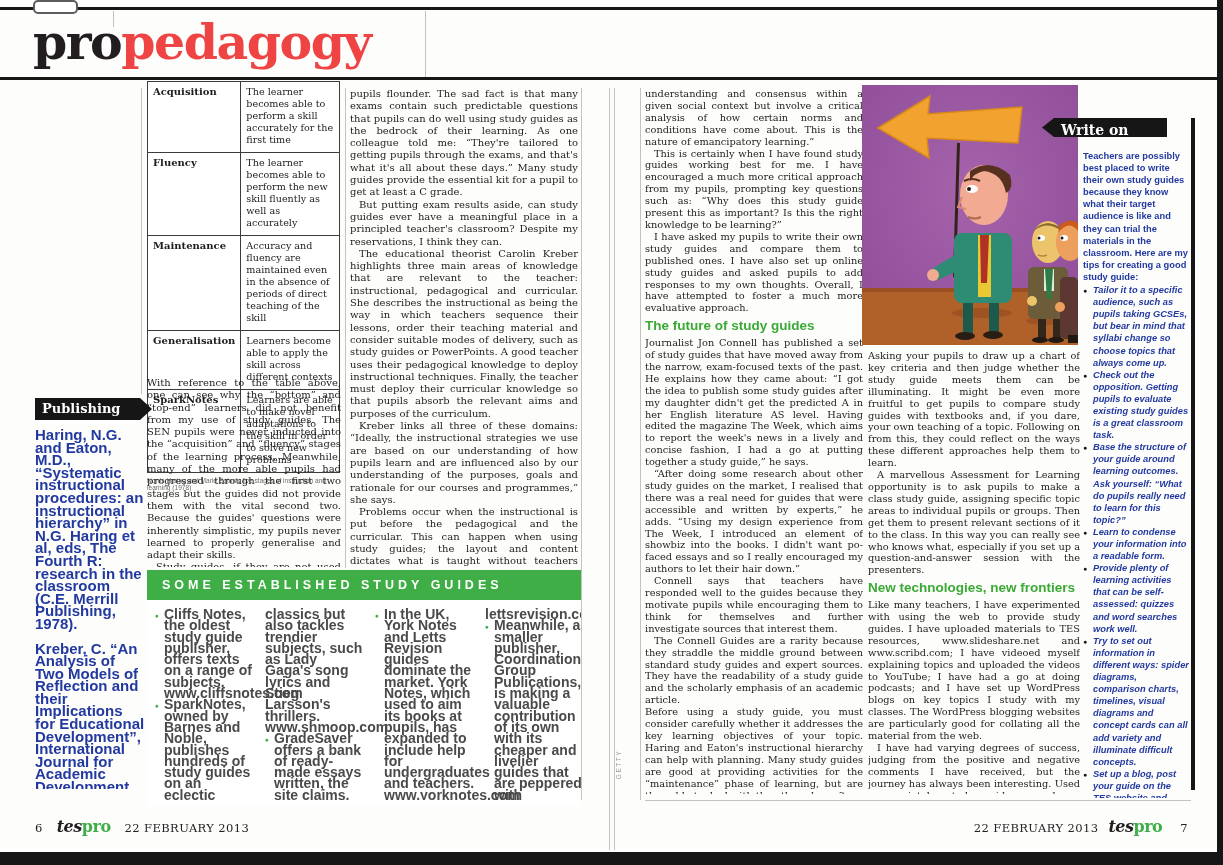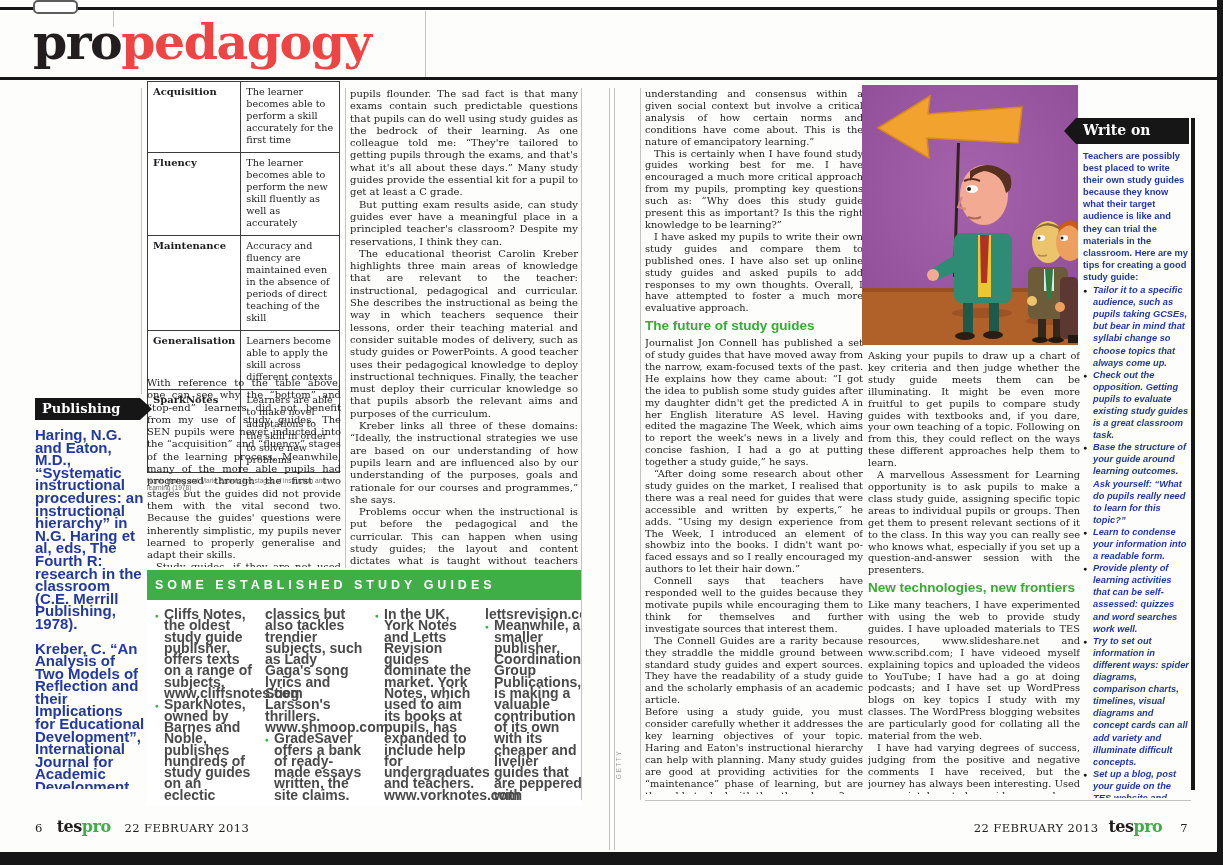--- a/index.html
+++ b/index.html
@@ -57,35 +57,35 @@
   .writeon-text { font-size:9.3px; line-height:12.1px; }
   .writeon-text .intro { margin-bottom:1px; }
   ul.blist { list-style:none; }
   ul.blist li { position:relative; padding-left:10px;font-style:italic; }
   ul.blist li::before { content:"\25CF"; position:absolute; left:0; top:1px; font-size:7px; color:#16161a; }
 
   
   .sgbox { left:147px; top:570px; width:434px; height:236px; background:#fff; }
   .sgbox-title { height:30px; background:#3fae46; color:#fff;
                  font-family:"Liberation Sans", sans-serif; font-weight:bold;
-                 font-size:12.5px; letter-spacing:4px; line-height:30px; padding-left:8px;
+                 font-size:12.5px; letter-spacing:4px; line-height:30px; padding-left:15px;
                  white-space:nowrap; overflow:hidden; }
   .sgbox-body { display:flex; gap:9px; padding:9px 8px 0 8px; height:200px; overflow:hidden; }
   .sgbox-col { width:101px; font-family:"Liberation Sans", sans-serif; font-weight:bold;
                font-size:14px; line-height:11.3px; color:#4a4a4a; }
   .sgbox-col ul { list-style:none; }
   .sgbox-col li { position:relative; padding-left:9px; }
   .sgbox-col li::before { content:"\25CF"; position:absolute; left:0; top:1px; font-size:6.5px; color:#3fae46; }
   .sgbox-col li.cont { padding-left:0; }
   .sgbox-col li.cont::before { content:""; }
 
   
   .footer { top:817px; font-size:11.5px; letter-spacing:0.4px; color:#222; }
   .footer .brand { font-size:16px; font-weight:bold; letter-spacing:-0.5px; }
-  .footer .brand .b-tes { color:#221e1f; } .footer .brand .b-pro { color:#3fae49; }
+  .footer .brand .b-tes { color:#221e1f;font-style:italic; } .footer .brand .b-pro { color:#3fae49; }
   .credit { left:615px; top:750px; writing-mode:vertical-rl; transform:rotate(180deg);
             font-family:"Liberation Sans", sans-serif; font-size:6.5px; color:#9b9b9b;
             letter-spacing:1.5px; }
 </style>
 </head>
 <body>
 
 <div id="screen">
 
   <div class="abs topline"></div>
@@ -262,21 +262,21 @@
 
   <div class="abs serifcol colde" style="left:868px;top:350px;width:212px;height:444px;">
     <p class="noind">Asking your pupils to draw up a chart of key criteria and then judge whether the study guide meets them can be illuminating. It might be even more fruitful to get pupils to compare study guides with textbooks and, if you dare, your own teaching of a topic. Following on from this, they could reflect on the ways these different approaches help them to learn.</p>
     <p>A marvellous Assessment for Learning opportunity is to ask pupils to make a class study guide, assigning specific topic areas to individual pupils or groups. Then get them to present relevant sections of it to the class. In this way you can really see who knows what, especially if you set up a question-and-answer session with the presenters.</p>
     <h3 class="green-head">New technologies, new frontiers</h3>
     <p class="noind">Like many teachers, I have experimented with using the web to provide study guides. I have uploaded materials to TES resources, www.slideshare.net and www.scribd.com; I have videoed myself explaining topics and uploaded the videos to YouTube; I have had a go at doing podcasts; and I have set up WordPress blogs on key topics I study with my classes. The WordPress blogging websites are particularly good for collating all the material from the web.</p>
     <p>I have had varying degrees of success, judging from the positive and negative comments I have received, but the journey has always been interesting. Used appropriately, study guides can be a powerful, emancipatory tool for learning – if they are not taken too seriously.</p>
 
   </div>
 
-  <div class="abs banner banner-left" style="left:1064px;top:118px;width:125px;height:26px;font-size:14px;line-height:25px;padding-left:19px;">
+  <div class="abs banner banner-left" style="left:1042px;top:118px;width:125px;height:19px;font-size:14px;line-height:25px;padding-left:19px;">
     <span>Write on</span>
   </div>
   <div class="abs" style="left:1191px;top:118px;width:4px;height:672px;background:#161616;"></div>
   <div class="abs bluetext writeon-text" style="left:1083px;top:150px;width:106px;height:648px;">
     <p class="intro">Teachers are possibly best placed to write their own study guides because they know what their target audience is like and they can trial the materials in the classroom. Here are my tips for creating a good study guide:</p>
     <ul class="blist">
       <li>Tailor it to a specific audience, such as pupils taking GCSEs, but bear in mind that syllabi change so choose topics that always come up.</li>
       <li>Check out the opposition. Getting pupils to evaluate existing study guides is a great classroom task.</li>
       <li>Base the structure of your guide around learning outcomes. Ask yourself: “What do pupils really need to learn for this topic?”</li>
       <li>Learn to condense your information into a readable form.</li>

